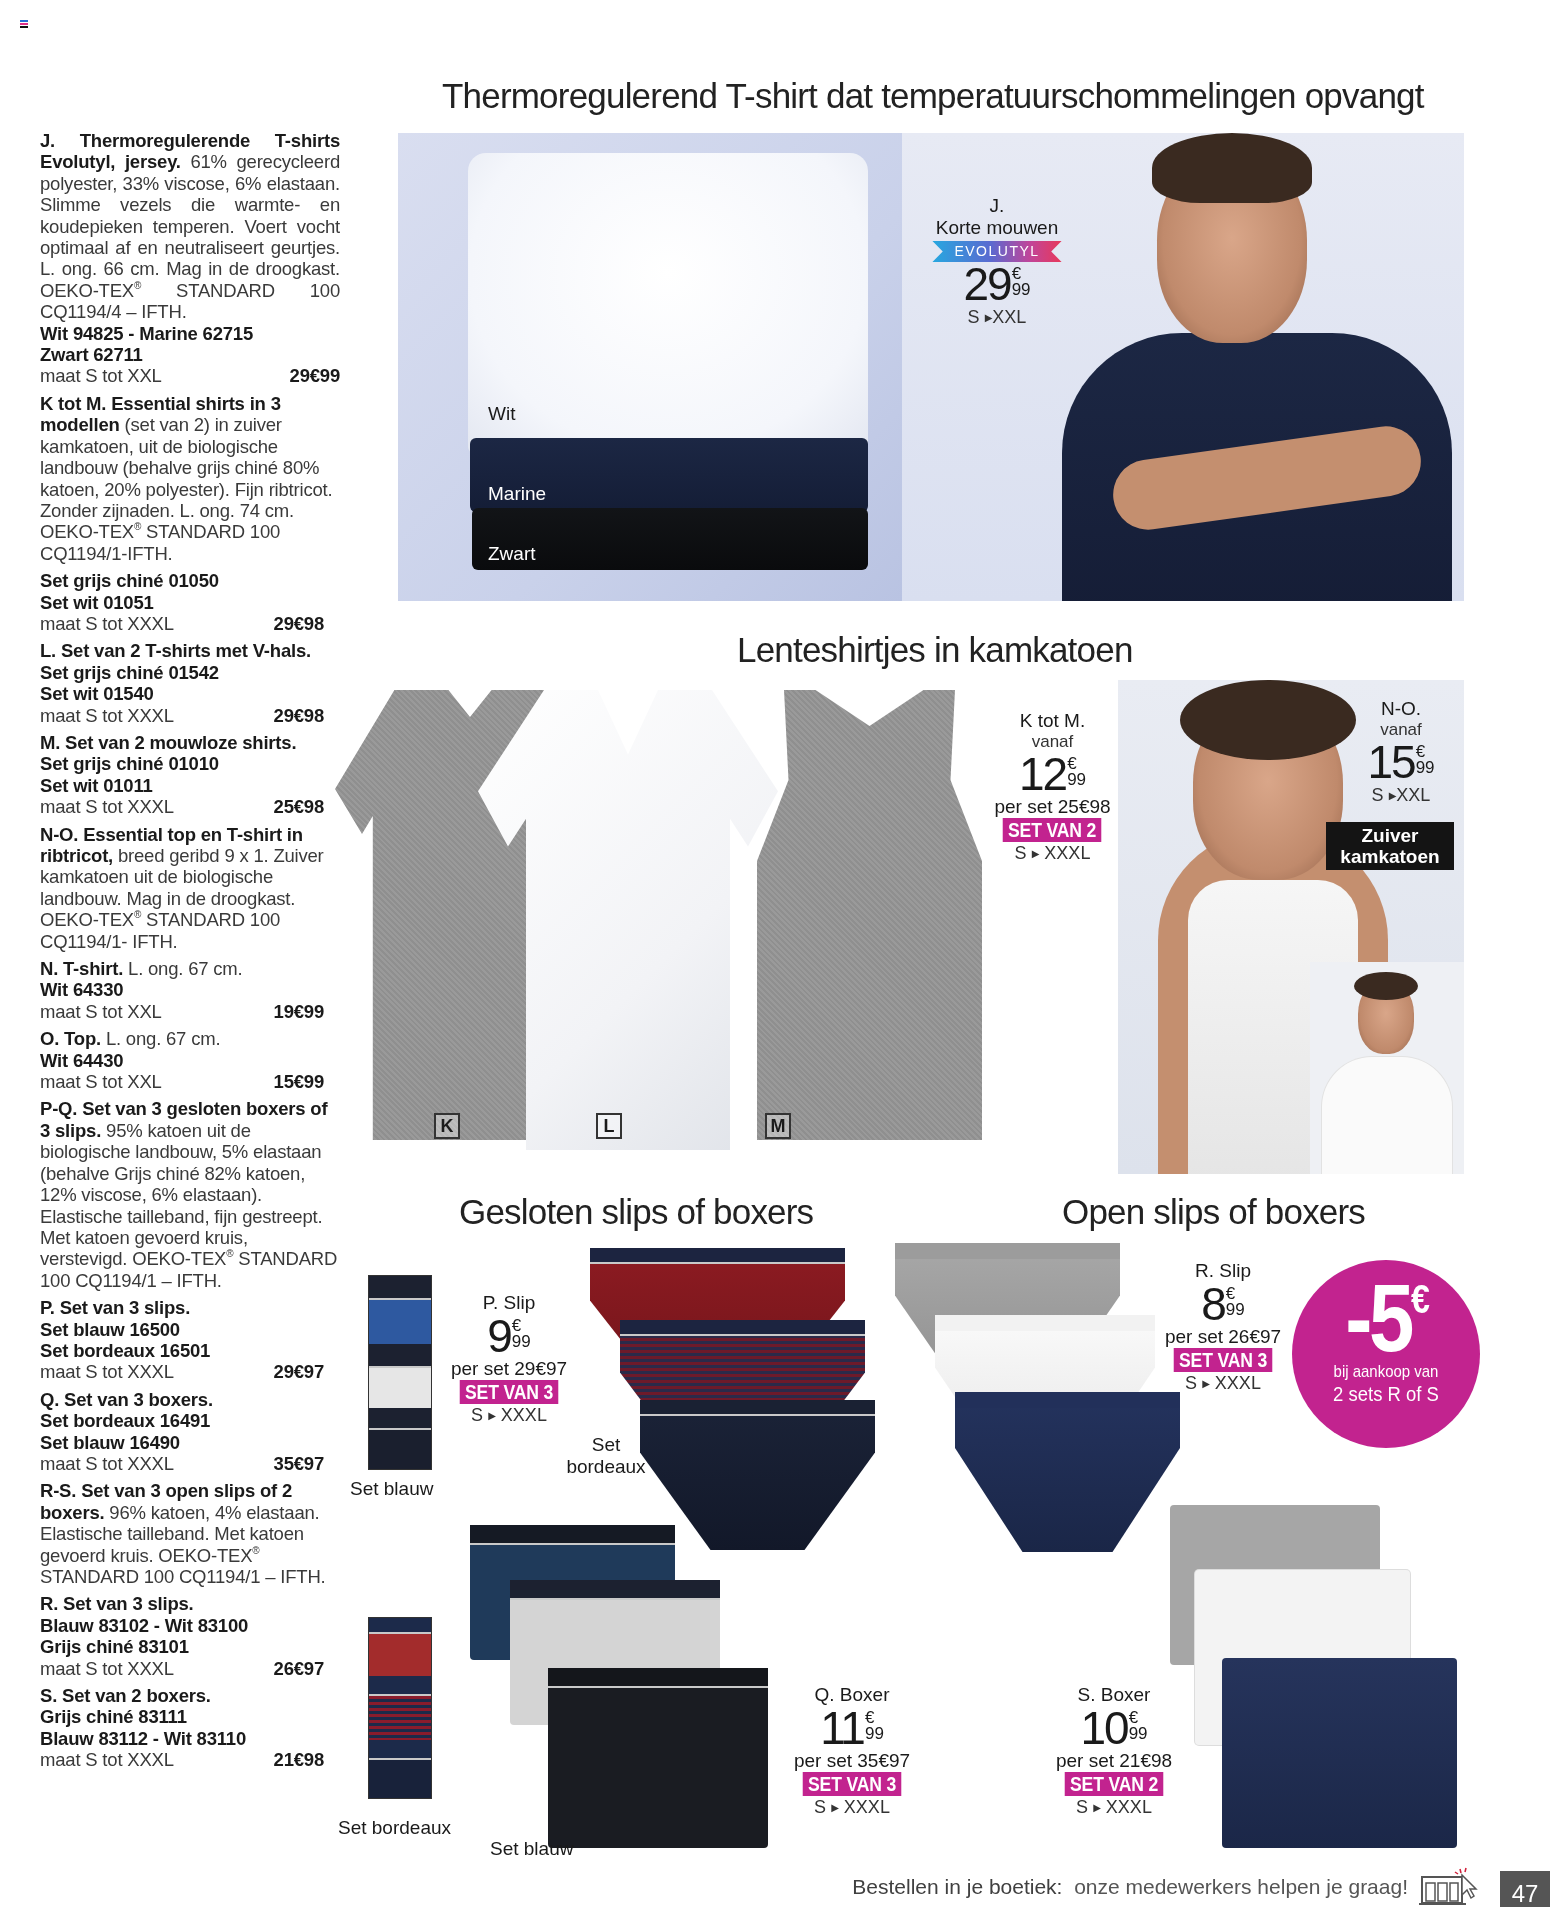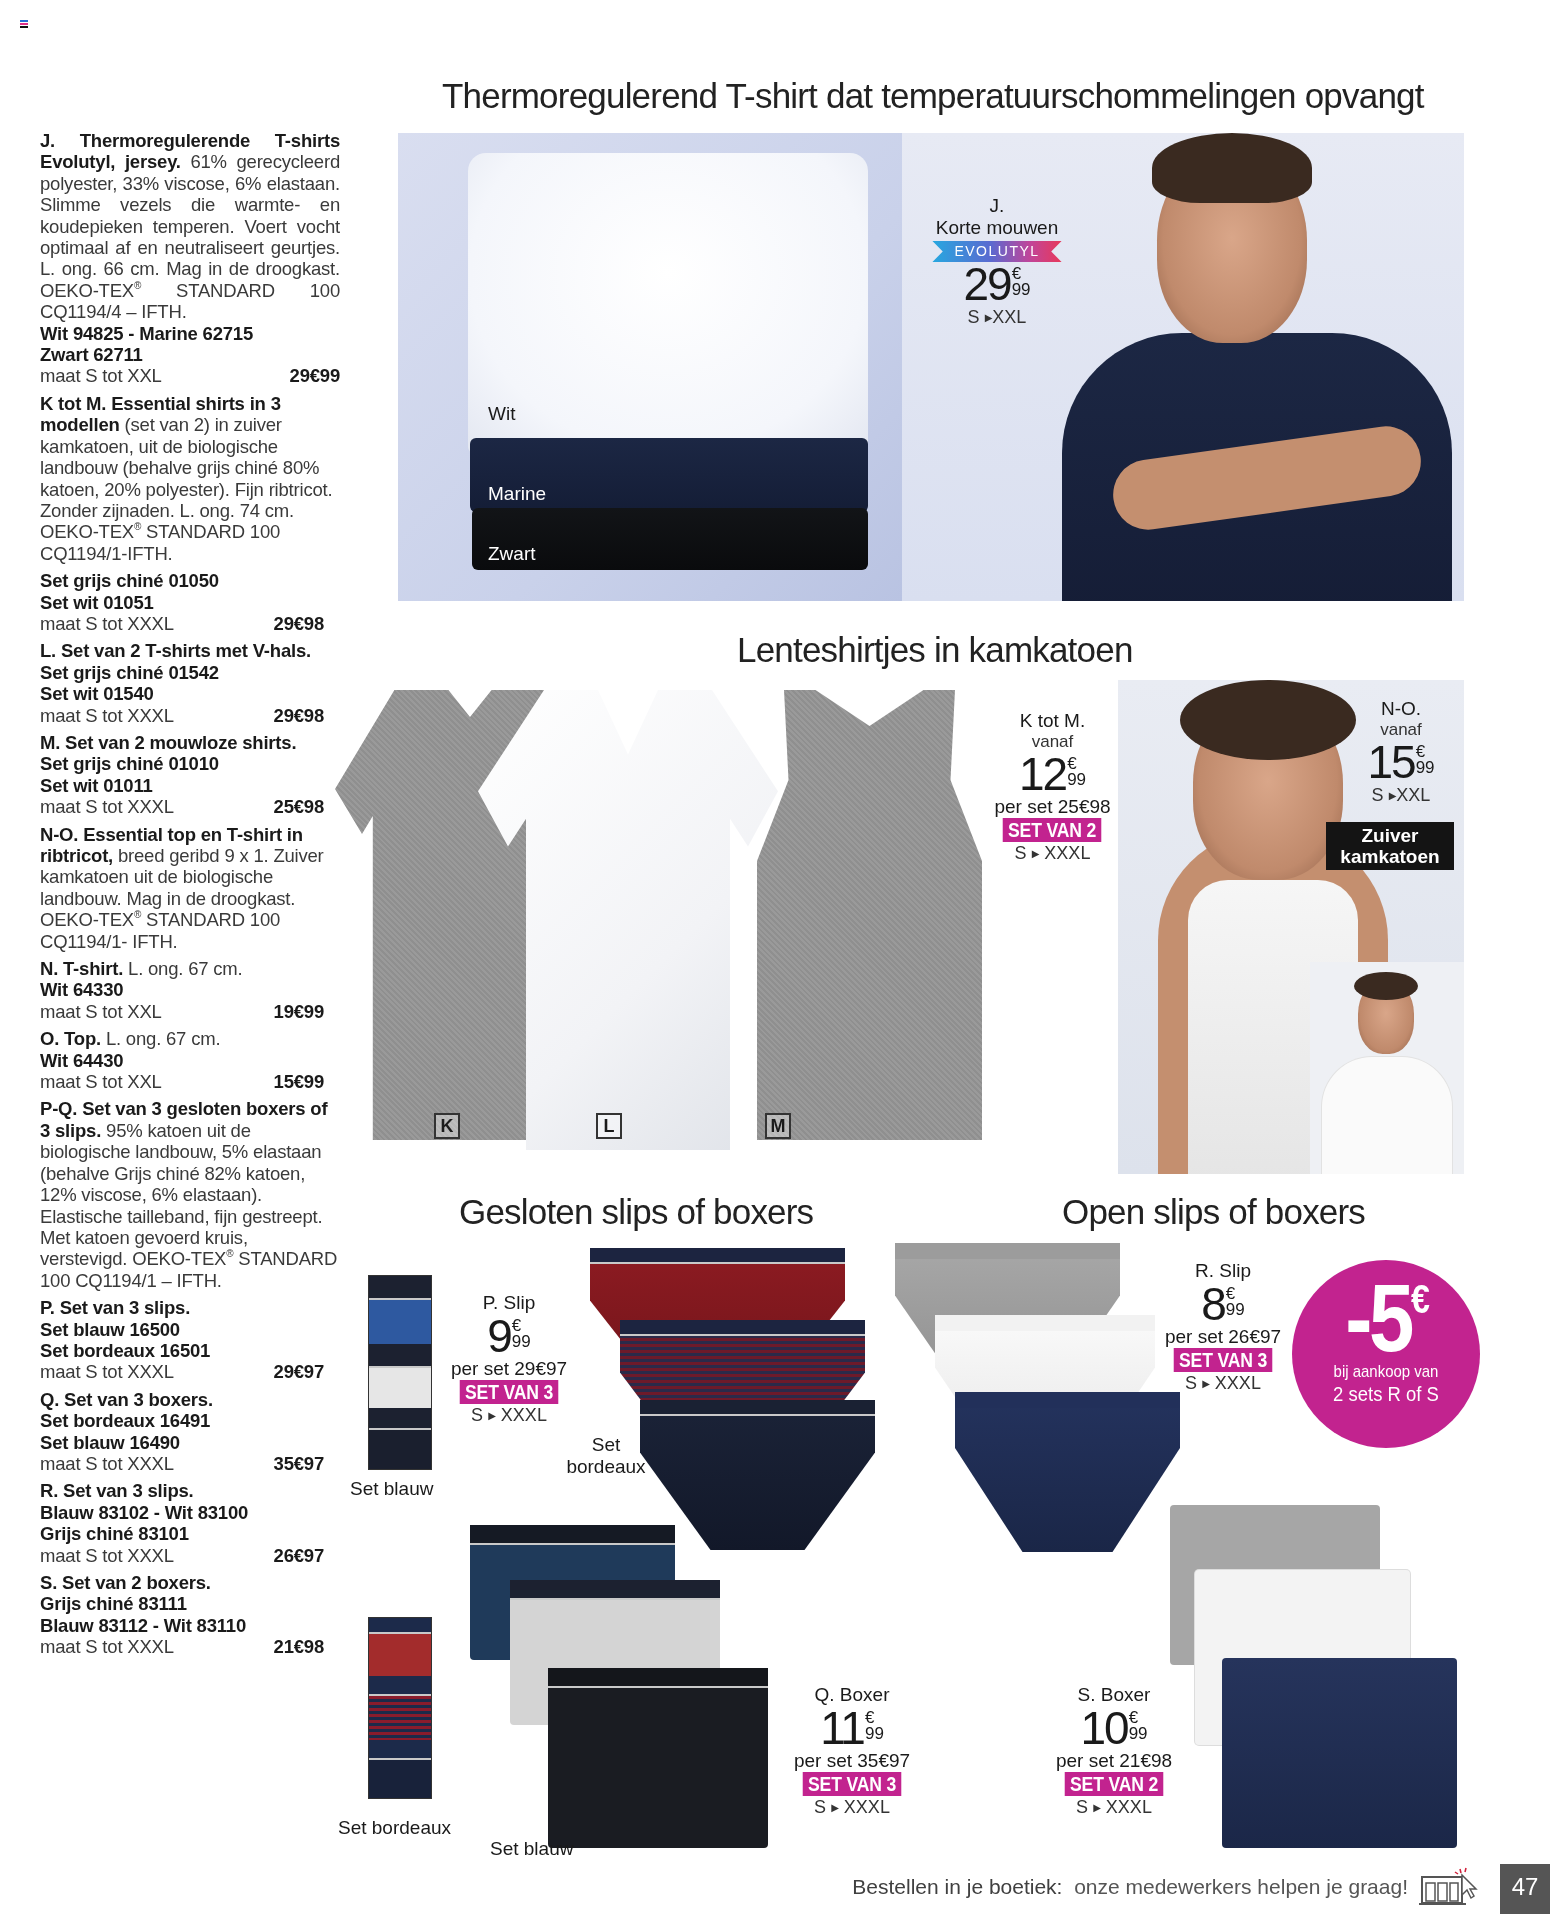--- a/index.html
+++ b/index.html
@@ -83,21 +83,21 @@
   .promo-circle .big { font-weight: bold; font-size: 96px; line-height: 88px; letter-spacing: -4px; transform: scaleX(0.85); display: inline-block; }
   .promo-circle .big sup { font-size: 40px; vertical-align: top; line-height: 50px; }
   .promo-circle .sub { font-size: 17px; line-height: 20px; transform: scaleX(0.88); }
   .promo-circle .sub2 { font-size: 21px; line-height: 24px; transform: scaleX(0.88); }
 
   
   .footer { right: 0; bottom: 0; height: 54px; display: flex; align-items: center; }
   .footer .txt { font-size: 21px; color: #555; white-space: nowrap; }
   .footer .txt b { font-weight: normal; color: #404040; }
   .footer .boutique-icon { width: 64px; height: 40px; margin-left: 10px; position: relative; }
-  .footer .page-num { margin-left: 18px; width: 50px; height: 50px; background: #555555; color: #fff; font-size: 24px; line-height: 46px; text-align: center; margin-bottom: -4px; }
+  .footer .page-num { margin-left: 18px; width: 50px; height: 36px; background: #555555; color: #fff; font-size: 24px; line-height: 46px; text-align: center; margin-bottom: -4px; }
 </style>
 </head>
 <body>
 
 <div class="abs reg-mark">
   <span style="background:#2a6fd6"></span>
     <span style="background:#e0308a"></span>
     <span style="background:#111"></span>
 </div>
 
@@ -185,20 +185,23 @@
   <div class="entry">
     <div class="ref">Q. Set van 3 boxers.</div>
     <div class="ref">Set bordeaux 16491</div>
     <div class="ref">Set blauw 16490</div>
     <div class="size-row narrow">
       <span>maat S tot XXXL</span>
       <span class="price">35€97</span>
     </div>
   </div>
 
+  <div class="entry">
+    <div class="desc left"><b>R-S. Set van 3 open slips of 2 boxers.</b><span> 96% katoen, 4% elastaan. Elastische tailleband. Met katoen gevoerd kruis. OEKO-TEX</span><sup class="r">®</sup><span> STANDARD 100 CQ1194/1 – IFTH.</span></div>
+  </div>
 
   <div class="entry">
     <div class="ref">R. Set van 3 slips.</div>
     <div class="ref">Blauw 83102 - Wit 83100</div>
     <div class="ref">Grijs chiné 83101</div>
     <div class="size-row narrow">
       <span>maat S tot XXXL</span>
       <span class="price">26€97</span>
     </div>
   </div>

